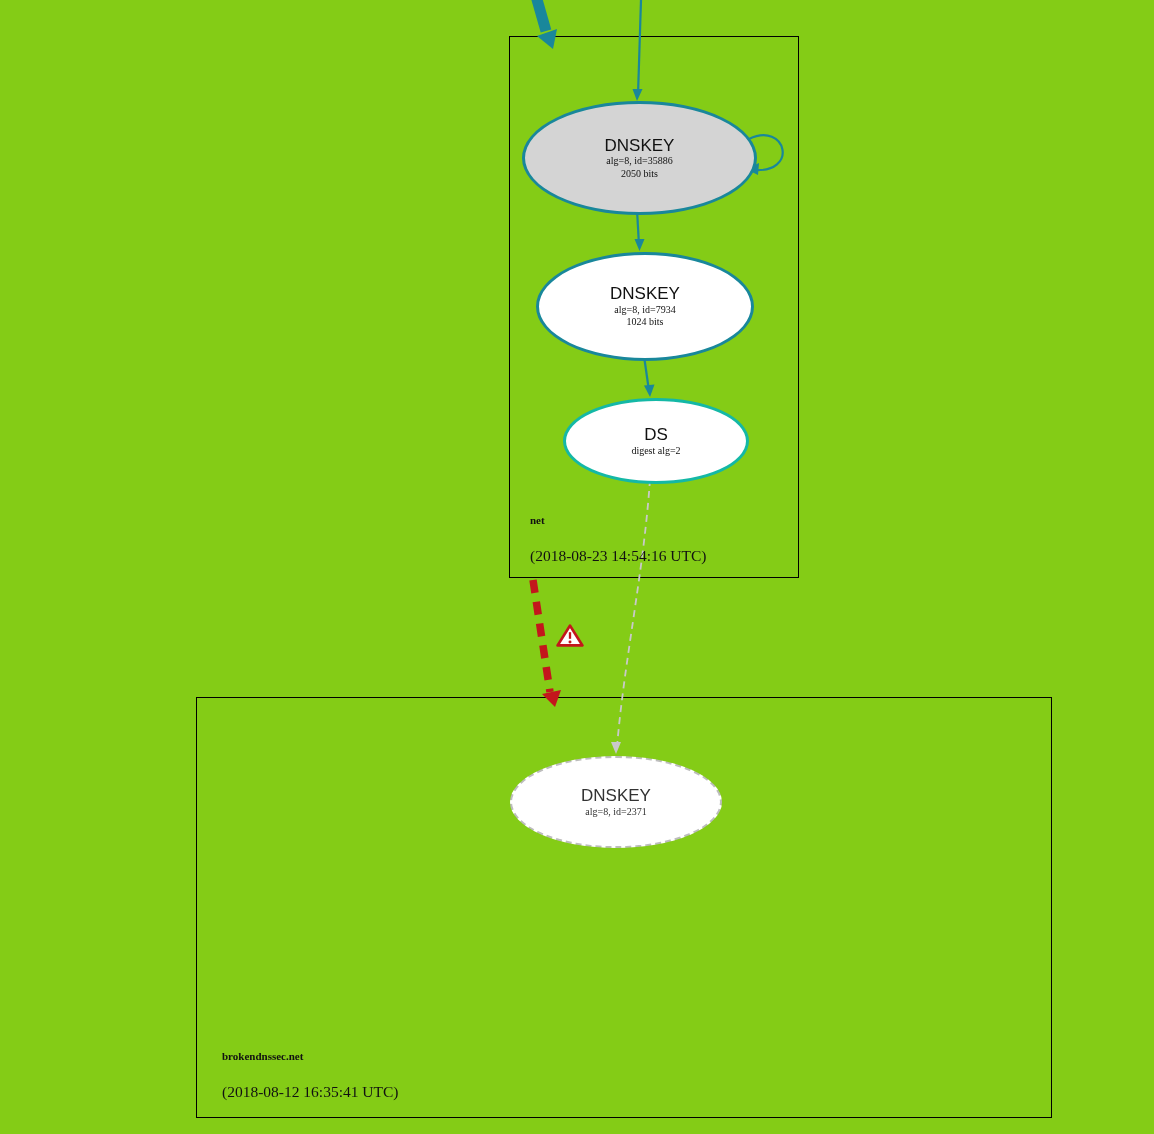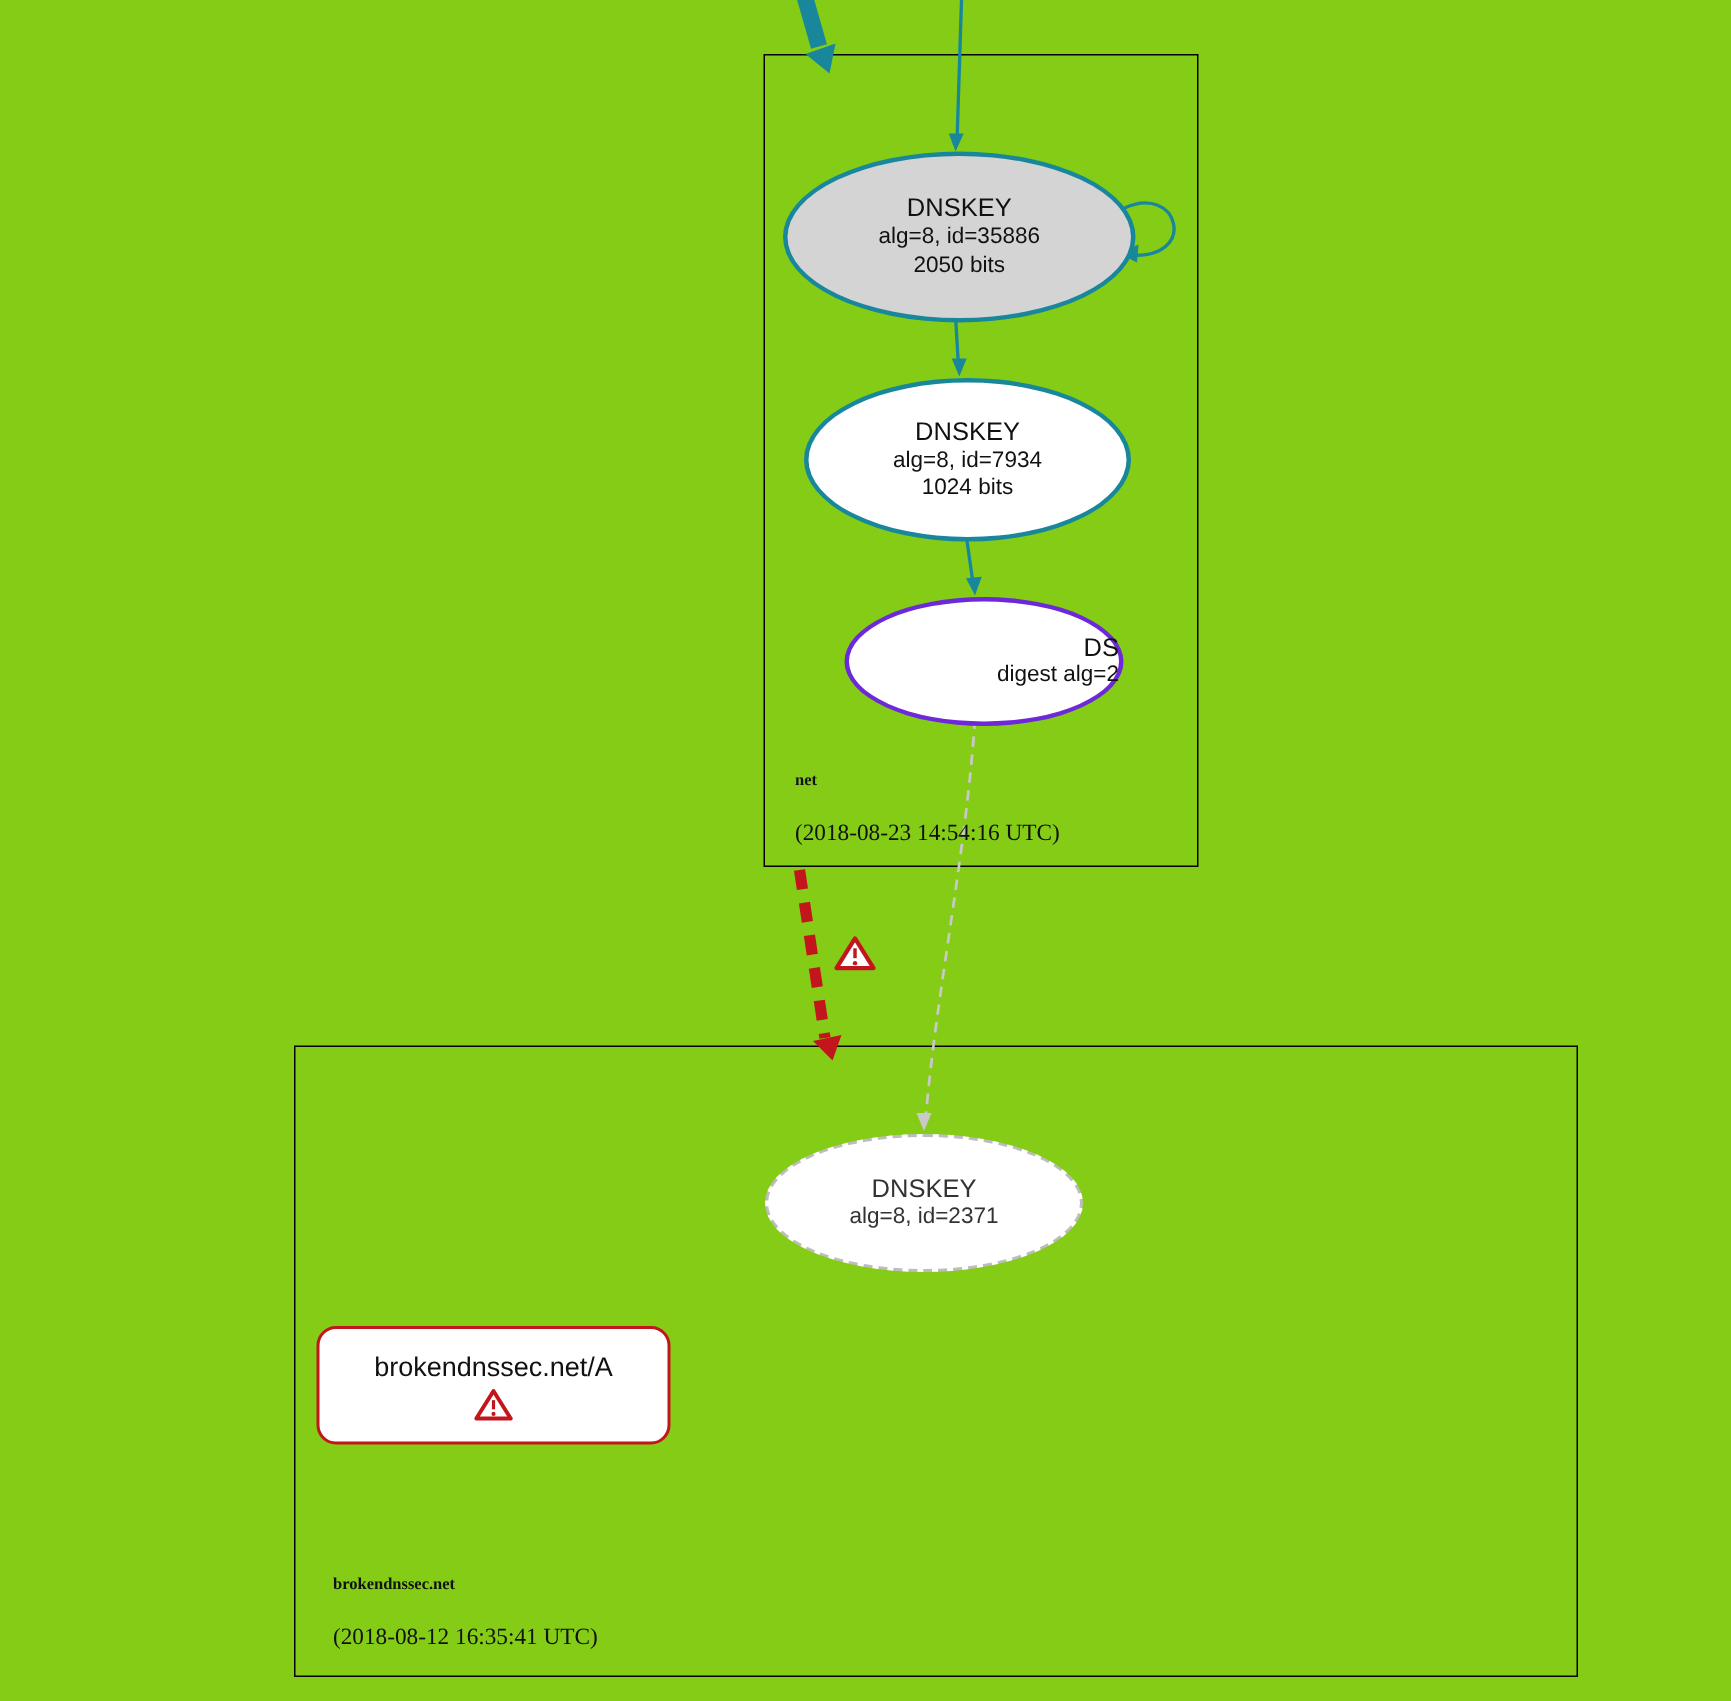--- a/index.html
+++ b/index.html
@@ -26,26 +26,26 @@
     align-items:center;justify-content:center;
     text-align:center;
     background:#fff;
   }
   .ellipse{border-radius:50%;}
   .node-title{
     font-family:"Liberation Sans",sans-serif;
     font-size:17px;color:#111;line-height:1.15;
   }
   .node-detail{
-    font-family:Liberation Sans, sans-serif;
-    font-size:15px;color:#111;line-height:1.25;
+    font-family:Liberation Serif, serif;
+    font-size:10px;color:#111;line-height:1.25;
   }
   #node-ksk{left:522px;top:101px;width:229px;height:108px;background:#d4d4d4;border:3px solid #19879b;}
   #node-zsk{left:536px;top:252px;width:212px;height:103px;border:3px solid #19879b;}
-  #node-ds{left:563px;top:398px;width:180px;height:80px;border:3px solid #6d28d9;align-items:flex-end;}
+  #node-ds{left:563px;top:398px;width:180px;height:80px;border:3px solid #14b8a6;}
   #node-broken-dnskey{left:510px;top:756px;width:208px;height:88px;border:2px dashed #bdbdbd;}
   #node-broken-dnskey .node-title,#node-broken-dnskey .node-detail{color:#333;}
   .zone-label{
     position:absolute;z-index:3;
     font-family:"Liberation Serif",serif;
     font-size:11px;color:#111;font-weight:bold;
   }
   .zone-timestamp{
     position:absolute;z-index:3;
     font-family:"Liberation Serif",serif;
@@ -148,29 +148,19 @@
       <rect x="15.6" y="11" width="2.8" height="8" fill="#c3161c"></rect>
       <circle cx="17" cy="23" r="1.8" fill="#c3161c"></circle>
     </svg>
   </span>
 
   <div class="node ellipse" id="node-broken-dnskey">
     <div class="node-title">DNSKEY</div>
     <div class="node-detail">alg=8, id=2371</div>
   </div>
 
-  <div class="rrset" id="rrset-a">
-    <div class="rrset-label">brokendnssec.net/A</div>
-    <span class="warn">
-      <svg viewBox="0 0 34 30" width="26" height="23">
-        <path d="M17 3 L32 27 H2 Z" fill="#fff" stroke="#c3161c" stroke-width="3.4" stroke-linejoin="round"></path>
-        <rect x="15.6" y="11" width="2.8" height="8" fill="#c3161c"></rect>
-        <circle cx="17" cy="23" r="1.8" fill="#c3161c"></circle>
-      </svg>
-    </span>
-  </div>
 
 
 
   <div class="zone-label" id="label-broken">brokendnssec.net</div>
   <div class="zone-timestamp" id="ts-broken">(2018-08-12 16:35:41 UTC)</div>
 
 </div>
 
 </body></html>

